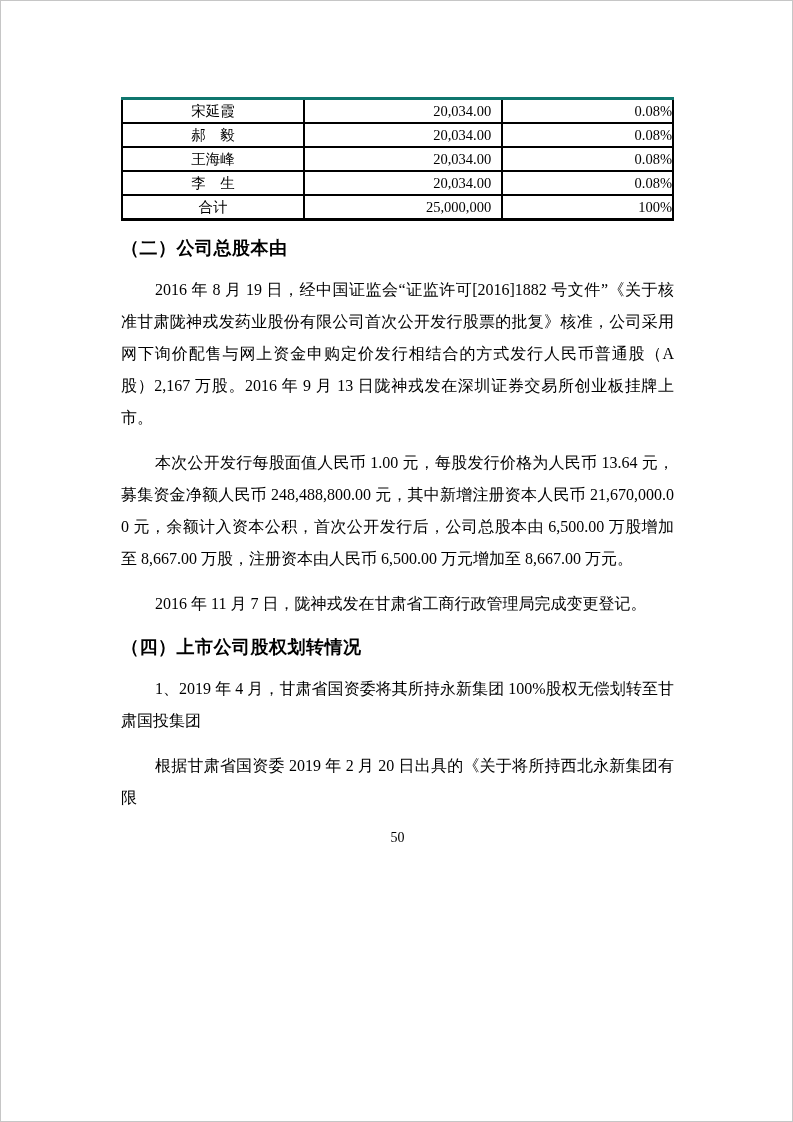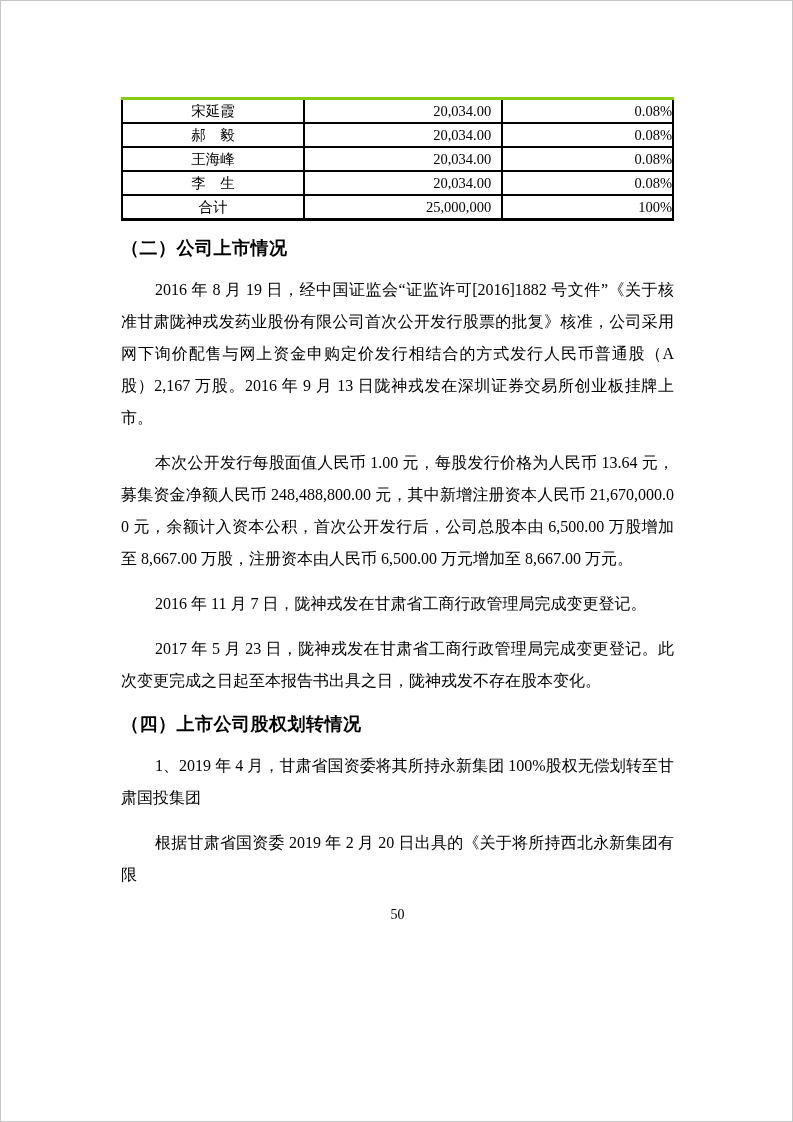--- a/index.html
+++ b/index.html
@@ -19,21 +19,21 @@
     left: 120px;
     top: 96px;
     width: 553px;
   }
   
   table.sharetable {
     width: 100%;
     border-collapse: collapse;
     table-layout: fixed;
     font-size: 14.5px;
-    border-top: 3px solid #84cc16;
+    border-top: 3px solid #0f766e;
     border-bottom: 3px solid #000;
   }
   table.sharetable td {
     border: 2px solid #000;
     height: 22px;
     line-height: 22px;
     padding: 0;
     overflow: hidden;
     white-space: nowrap;
   }
@@ -101,26 +101,25 @@
           <td class="c-pct">0.08%</td>
         </tr>
         <tr class="total">
           <td class="c-name">合计</td>
           <td class="c-num">25,000,000</td>
           <td class="c-pct">100%</td>
         </tr>
       </tbody>
     </table>
 
-    <h2 class="sec">（二）公司上市情况</h2>
+    <h2 class="sec">（二）公司总股本由</h2>
     <p class="body">2016 年 8 月 19 日，经中国证监会“证监许可[2016]1882 号文件”《关于核准甘肃陇神戎发药业股份有限公司首次公开发行股票的批复》核准，公司采用网下询价配售与网上资金申购定价发行相结合的方式发行人民币普通股（A 股）2,167 万股。2016 年 9 月 13 日陇神戎发在深圳证券交易所创业板挂牌上市。</p>
     <p class="body">本次公开发行每股面值人民币 1.00 元，每股发行价格为人民币 13.64 元，募集资金净额人民币 248,488,800.00 元，其中新增注册资本人民币 21,670,000.00 元，余额计入资本公积，首次公开发行后，公司总股本由 6,500.00 万股增加至 8,667.00 万股，注册资本由人民币 6,500.00 万元增加至 8,667.00 万元。</p>
     <p class="body">2016 年 11 月 7 日，陇神戎发在甘肃省工商行政管理局完成变更登记。</p>
 
-    <p class="body">2017 年 5 月 23 日，陇神戎发在甘肃省工商行政管理局完成变更登记。此次变更完成之日起至本报告书出具之日，陇神戎发不存在股本变化。</p>
 
     <h2 class="sec">（四）上市公司股权划转情况</h2>
     <p class="body">1、2019 年 4 月，甘肃省国资委将其所持永新集团 100%股权无偿划转至甘肃国投集团</p>
     <p class="body">根据甘肃省国资委 2019 年 2 月 20 日出具的《关于将所持西北永新集团有限</p>
 
     <div class="pagenum">50</div>
   </div>
 </div>
 
 </body></html>

